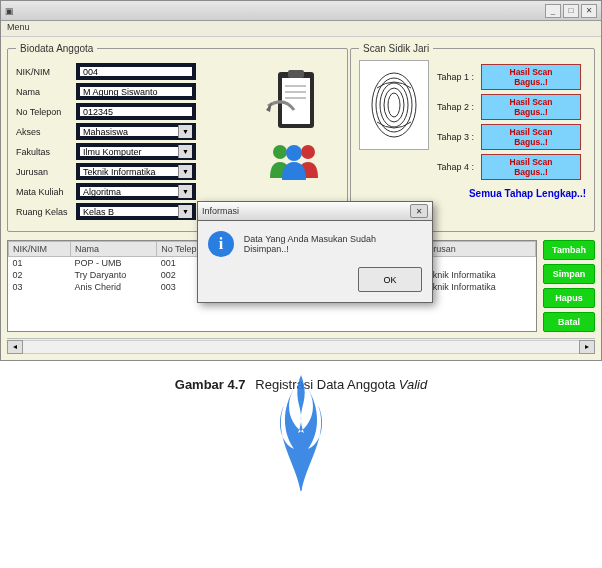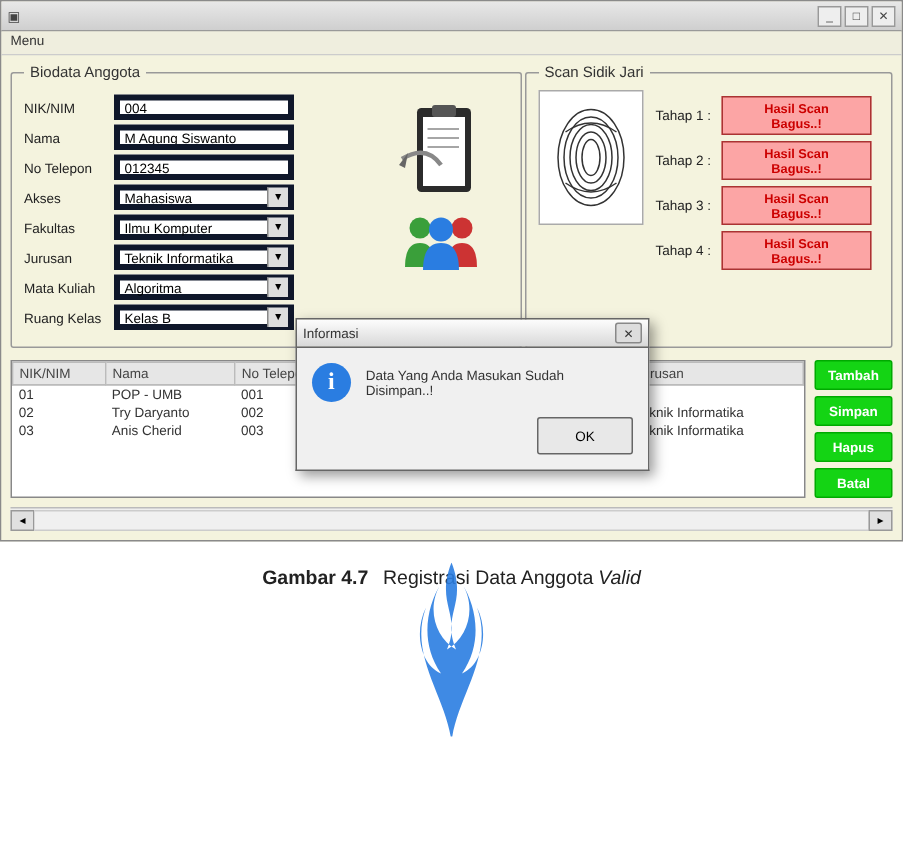--- a/index.html
+++ b/index.html
@@ -25,34 +25,34 @@
   .bio-images { width:90px; display:flex; flex-direction:column; align-items:center; gap:4px; padding-top:6px; }
   .clipboard { width:60px; height:70px; }
   .people { width:60px; height:40px; }
   .scan { width:245px; }
   .scan-inner { display:flex; }
   .fingerprint-box { width:70px; height:90px; background:#fff; border:1px solid #aaa; display:flex; align-items:center; justify-content:center; }
   .fingerprint { width:54px; height:74px; }
   .scan-steps { flex:1; padding-left:8px; }
   .srow { display:flex; align-items:center; margin:4px 0; font-size:9px; }
   .srow .slabel { width:44px; color:#222; }
-  .srow .sresult { border:1px solid #a33; color:#c00; font-weight:bold; padding:2px 12px; background:#fca5a5; font-size:8.5px; width:100px; text-align:center; }
+  .srow .sresult { border:1px solid #a33; color:#c00; font-weight:bold; padding:2px 12px; background:#7dd3fc; font-size:8.5px; width:100px; text-align:center; }
   .scan-complete { color:#00d; font-weight:bold; font-size:10px; text-align:right; margin-top:4px; }
   .table-area { display:flex; gap:6px; margin-top:8px; }
   .grid { flex:1; background:#fff; border:1px solid #888; overflow:hidden; }
   table { width:100%; border-collapse:collapse; font-size:9px; }
   th { background:#e6e6e6; border:1px solid #bbb; font-weight:normal; text-align:left; padding:2px 4px; color:#444; }
   td { padding:1px 4px; color:#333; }
   .btns { width:52px; display:flex; flex-direction:column; gap:4px; }
   .abtn { height:20px; background:#14d414; border:1px solid #0a0; color:#fff; font-size:9px; font-weight:bold; border-radius:2px; display:flex; align-items:center; justify-content:center; cursor:pointer; }
   .scrollbar-row { height:16px; border-top:1px solid #bbb; display:flex; align-items:center; background:#eee; margin-top:6px; }
   .sc-btn { width:16px; height:14px; border:1px solid #999; background:#e0e0e0; font-size:8px; display:flex; align-items:center; justify-content:center; }
   .sc-track { flex:1; height:14px; background:#f0f0f0; border-top:1px solid #ccc; border-bottom:1px solid #ccc; }
   
-  .dialog-backdrop { position:absolute; top:175px; left:196px; width:236px; z-index:10; box-shadow:3px 3px 8px rgba(0,0,0,.4); }
+  .dialog-backdrop { position:absolute; top:164px; left:196px; width:236px; z-index:10; box-shadow:3px 3px 8px rgba(0,0,0,.4); }
   .dlg-title { height:20px; background:linear-gradient(#fdfdfd,#d8d8d8); border:1px solid #666; display:flex; align-items:center; justify-content:space-between; padding:0 4px; font-size:9px; color:#333; }
   .dlg-close { width:18px; height:14px; border:1px solid #888; background:#ddd; font-size:8px; display:flex; align-items:center; justify-content:center; border-radius:2px; }
   .dlg-body { background:#f0f0f0; border:1px solid #666; border-top:none; padding:10px; }
   .dlg-msg { display:flex; align-items:center; gap:10px; font-size:9px; color:#333; margin-bottom:10px; }
   .info-icon { width:26px; height:26px; border-radius:50%; background:#2a7de1; display:flex; align-items:center; justify-content:center; color:#fff; font-weight:bold; font-size:16px; font-family:Georgia,serif; }
   .dlg-btns { display:flex; justify-content:flex-end; }
   .dlg-ok { width:64px; height:25px; border:1px solid #666; background:#e8e8e8; font-size:9px; border-radius:2px; }
   
   .caption-area { padding:16px 30px 10px 30px; position:relative; min-height:130px; }
   .caption { text-align:center; font-family:"Times New Roman",serif; font-size:13px; color:#222; }
@@ -181,20 +181,21 @@
             <div class="srow">
                 <span class="slabel">Tahap 3 :</span>
                 <span class="sresult">Hasil Scan Bagus..!</span>
               </div>
             <div class="srow">
                 <span class="slabel">Tahap 4 :</span>
                 <span class="sresult">Hasil Scan Bagus..!</span>
               </div>
           </div>
         </div>
+        <div class="scan-complete">Semua Tahap Lengkap..!</div>
       </fieldset>
     </div>
 
     <div class="table-area">
       <div class="grid">
         <table>
           <thead>
               <tr>
             <th>NIK/NIM</th>
             <th>Nama</th>

